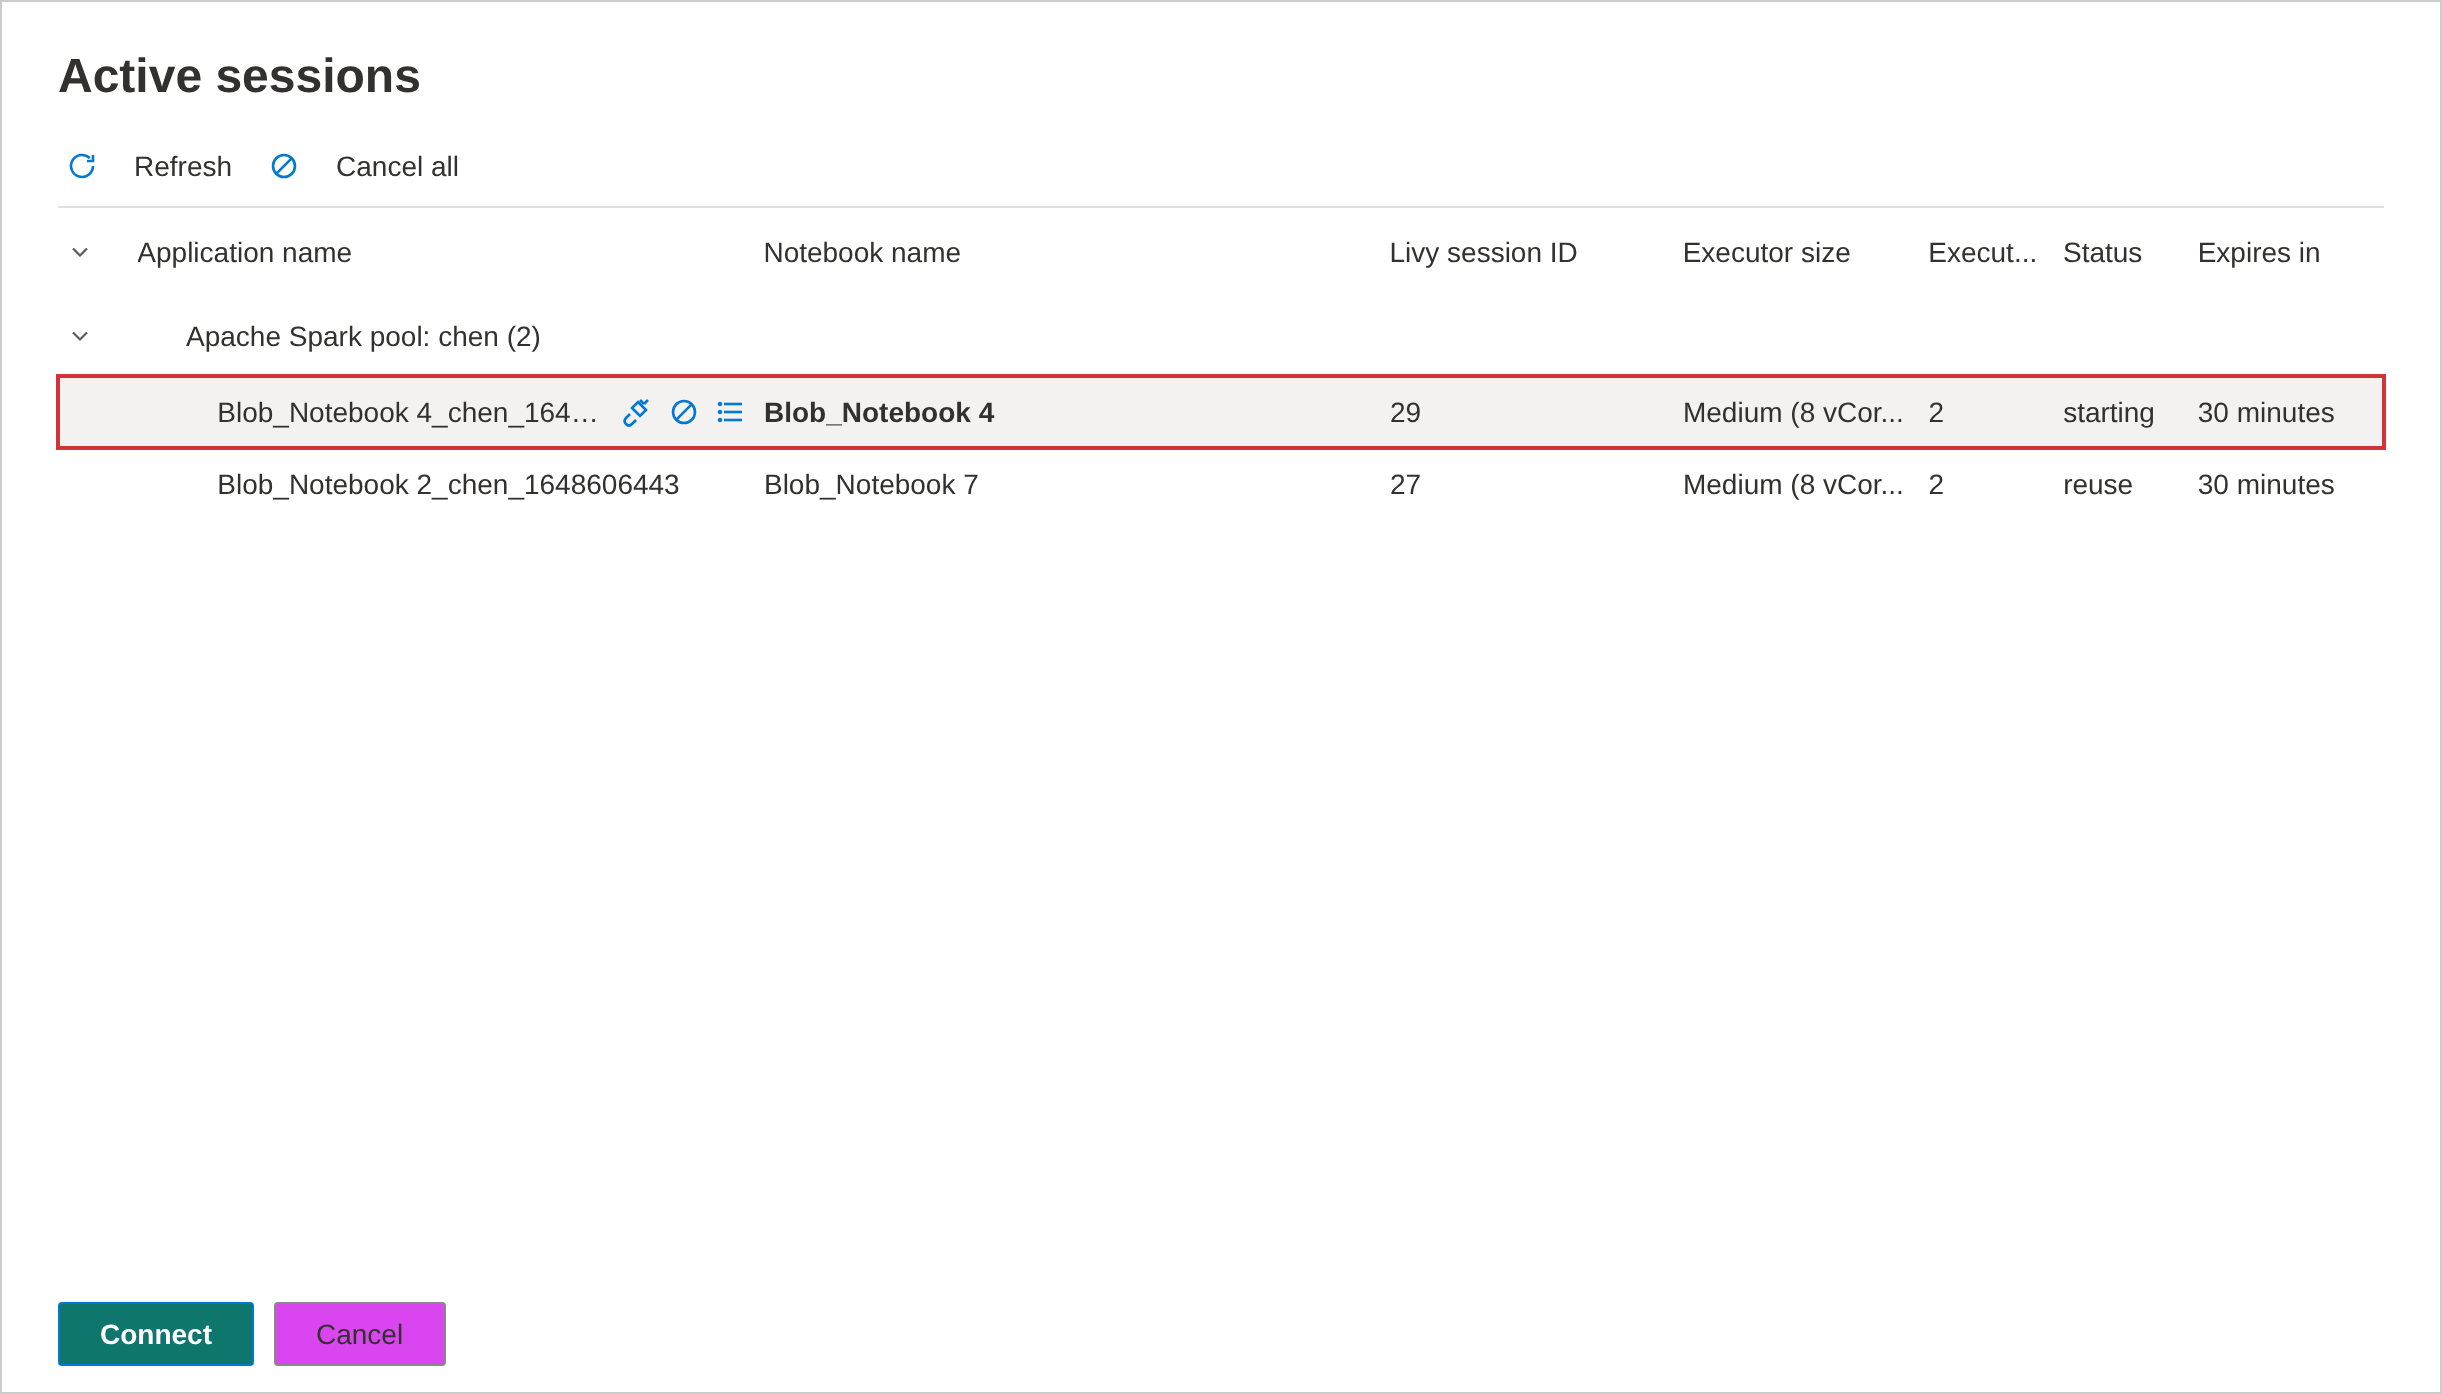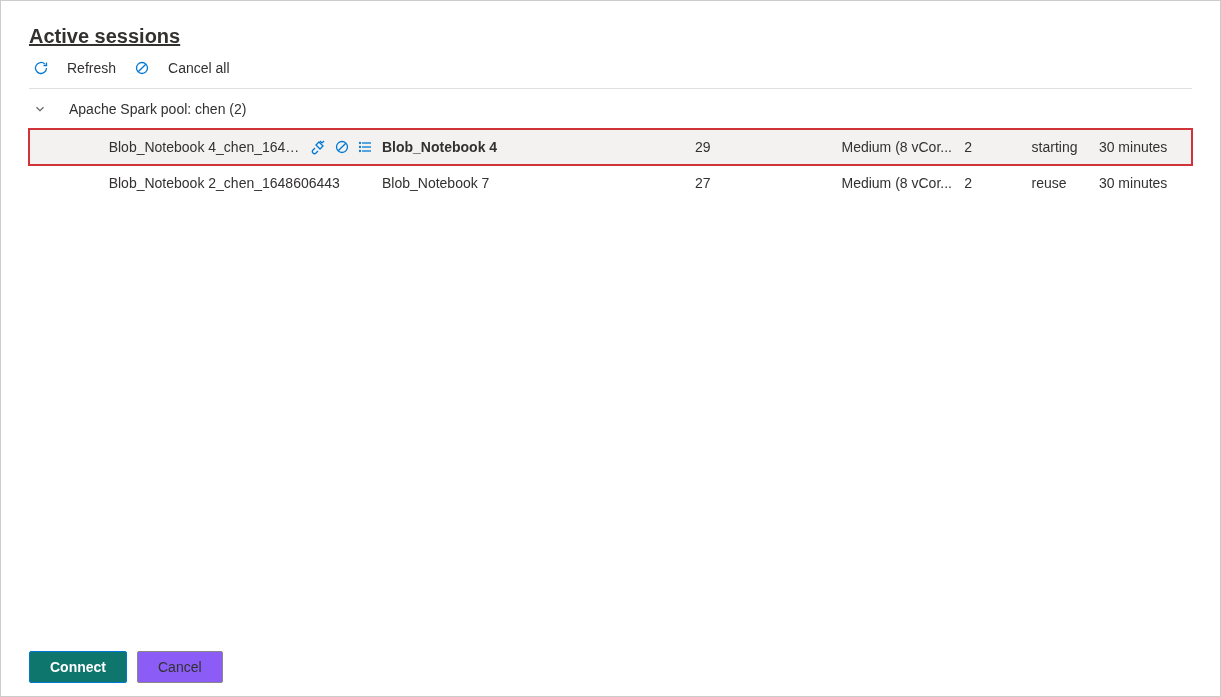--- a/index.html
+++ b/index.html
@@ -12,24 +12,23 @@
       height: 697px;
       position: relative;
       border: 1px solid #ccc;
     }
     .panel {
       padding: 24px 28px 0 28px;
       height: calc(100% - 58px);
       overflow: hidden;
     }
     .title {
-      font-size: 20px;
+      font-size: 24px;
       font-weight: 600;
-      margin-bottom: 6px;
-      text-decoration: underline;
+      margin-bottom: 16px;
     }
     .subtitle {
       font-size: 14px;
       color: #605e5c;
       margin-bottom: 12px;
       line-height: 1.4;
     }
     .toolbar {
       display: flex;
       gap: 18px;
@@ -67,20 +66,21 @@
     .col-exsz  { width: 124px; overflow:hidden; text-overflow:ellipsis; white-space:nowrap; }
     .col-exct  { width: 68px; overflow:hidden; text-overflow:ellipsis; white-space:nowrap; }
     .col-stat  { width: 68px; }
     .col-exp   { width: 90px; }
     .group-row {
       display: flex;
       align-items: center;
       height: 40px;
       padding: 0 4px;
       font-size: 14px;
+      gap: 24px;
     }
     .group-row .group-label { font-weight: 400; }
     .data-row {
       display: flex;
       align-items: center;
       height: 36px;
       padding: 0 4px;
       font-size: 14px;
     }
     .data-row.selected {
@@ -114,21 +114,21 @@
       padding: 0 28px;
       background: #fff;
     }
     .btn {
       height: 32px;
       padding: 0 20px;
       font-size: 14px;
       border-radius: 2px;
       cursor: pointer;
       border: 1px solid #8a8886;
-      background: #8b5cf6;
+      background: #d946ef;
       color: #323130;
     }
     .btn.primary {
       background: #0f766e;
       border-color: #0078d4;
       color: #fff;
       font-weight: 600;
     }
   </style>
 </head>
@@ -148,20 +148,34 @@
     <button class="toolbar-btn">
       <svg viewBox="0 0 16 16" fill="none" stroke="#0078d4" stroke-width="1.3">
         <circle cx="8" cy="8" r="5.5"></circle>
         <line x1="4.2" y1="11.8" x2="11.8" y2="4.2"></line>
       </svg>
       <span>Cancel all</span>
     </button>
   </div>
 
   <div class="table-wrap">
+    <div class="thead">
+      <div class="col-expand">
+        <svg class="chevron down" viewBox="0 0 16 16" fill="none" stroke="#605e5c" stroke-width="1.3">
+            <polyline points="4,6 8,10 12,6"></polyline>
+          </svg>
+      </div>
+      <div class="col-app">Application name</div>
+      <div class="col-nb">Notebook name</div>
+      <div class="col-livy">Livy session ID</div>
+      <div class="col-exsz">Executor size</div>
+      <div class="col-exct">Execut...</div>
+      <div class="col-stat">Status</div>
+      <div class="col-exp">Expires in</div>
+    </div>
 
     <div class="group-row">
       <div class="col-expand">
         <svg class="chevron down" viewBox="0 0 16 16" fill="none" stroke="#605e5c" stroke-width="1.3">
             <polyline points="4,6 8,10 12,6"></polyline>
           </svg>
       </div>
       <div class="group-label">Apache Spark pool: chen (2)</div>
     </div>
 

